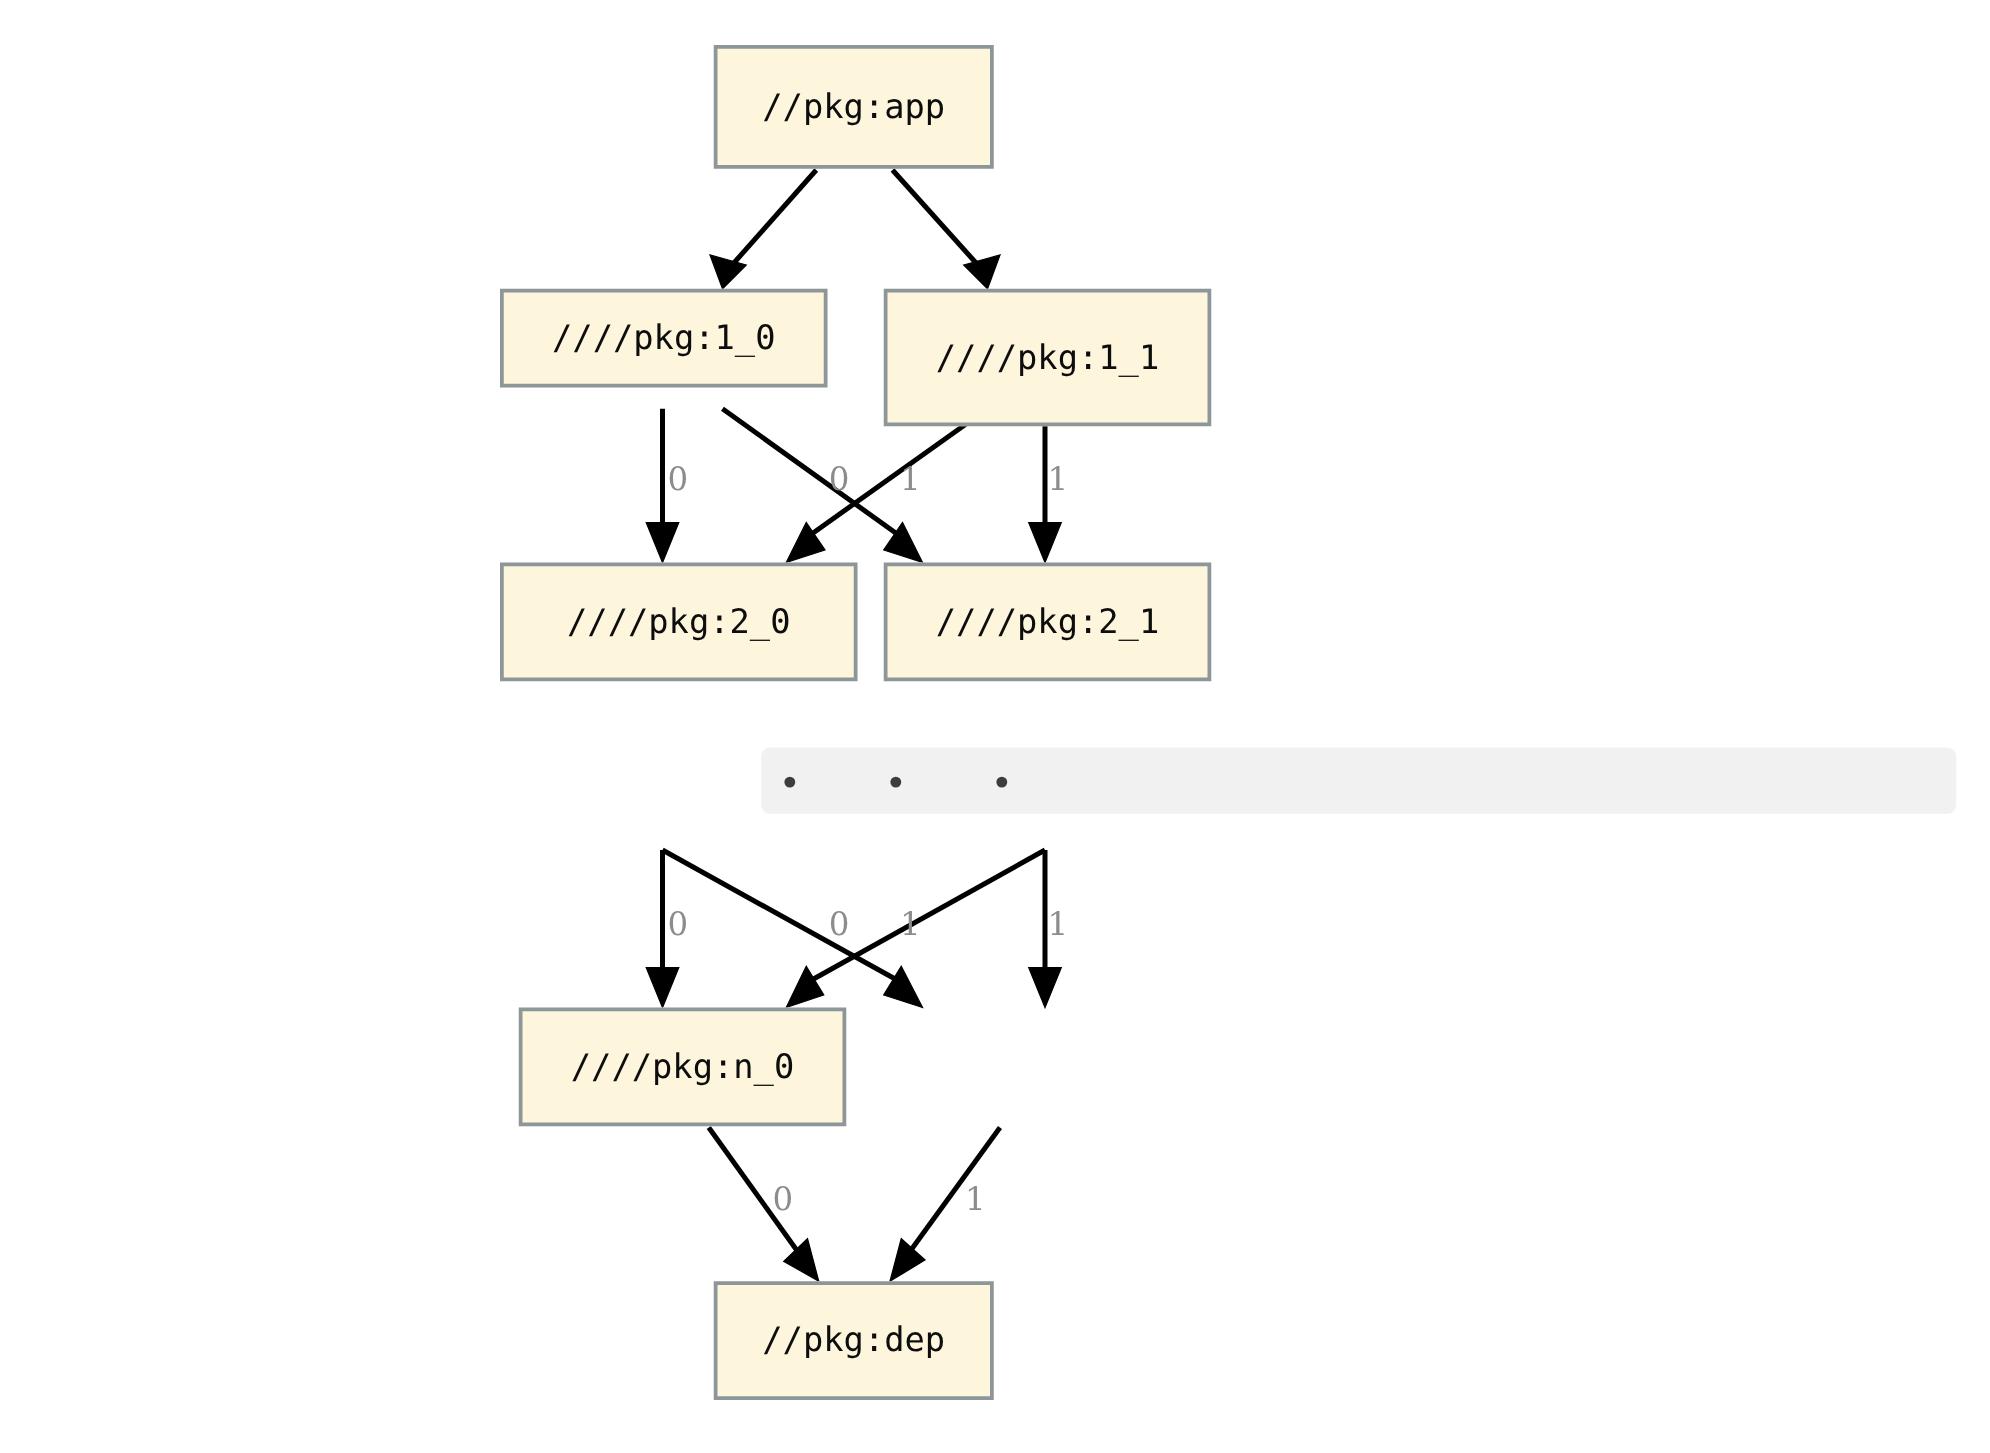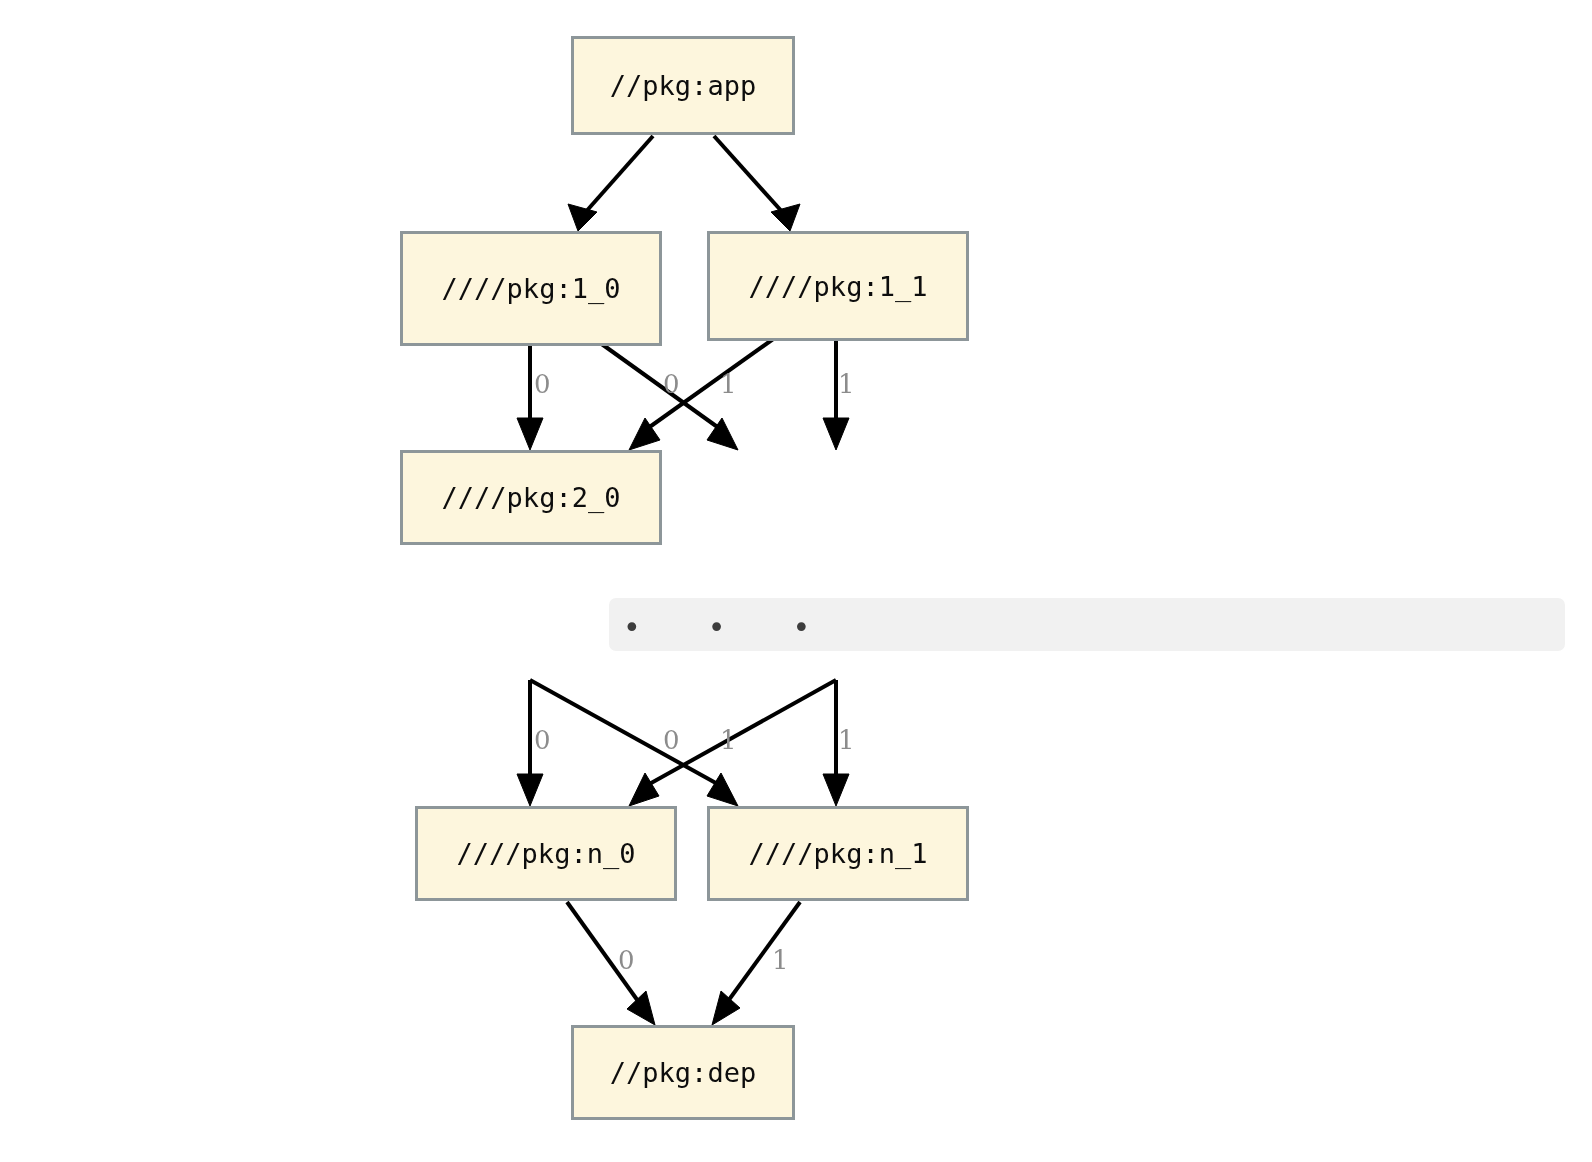--- a/index.html
+++ b/index.html
@@ -141,40 +141,40 @@
     <g>
       <line class="edge-line" x1="800" y1="902" x2="723" y2="1008"></line>
       <polygon class="arrow-head" points="712,1025 721,991 740,1008"></polygon>
     </g>
   </svg>
 
   <div class="node-box" style="left:571px; top:36px; width:224px; height:99px;">
     <span class="node-label">//pkg:app</span>
   </div>
 
-  <div class="node-box" style="left:400px; top:231px; width:262px; height:115px;">
+  <div class="node-box" style="left:400px; top:231px; width:262px; height:79px;">
     <span class="node-label">////pkg:1_0</span>
   </div>
 
   <div class="node-box" style="left:707px; top:231px; width:262px; height:110px;">
     <span class="node-label">////pkg:1_1</span>
   </div>
 
-  <div class="node-box" style="left:400px; top:450px; width:262px; height:95px;">
+  <div class="node-box" style="left:400px; top:450px; width:286px; height:95px;">
     <span class="node-label">////pkg:2_0</span>
   </div>
 
+  <div class="node-box" style="left:707px; top:450px; width:262px; height:95px;">
+    <span class="node-label">////pkg:2_1</span>
+  </div>
 
   <div class="node-box" style="left:415px; top:806px; width:262px; height:95px;">
     <span class="node-label">////pkg:n_0</span>
   </div>
 
-  <div class="node-box" style="left:707px; top:806px; width:262px; height:95px;">
-    <span class="node-label">////pkg:n_1</span>
-  </div>
 
   <div class="node-box" style="left:571px; top:1025px; width:224px; height:95px;">
     <span class="node-label">//pkg:dep</span>
   </div>
 
   <span class="edge-label" style="left:534px; top:371px;">0</span>
   <span class="edge-label" style="left:663px; top:371px;">0</span>
   <span class="edge-label" style="left:720px; top:371px;">1</span>
   <span class="edge-label" style="left:838px; top:371px;">1</span>
 

